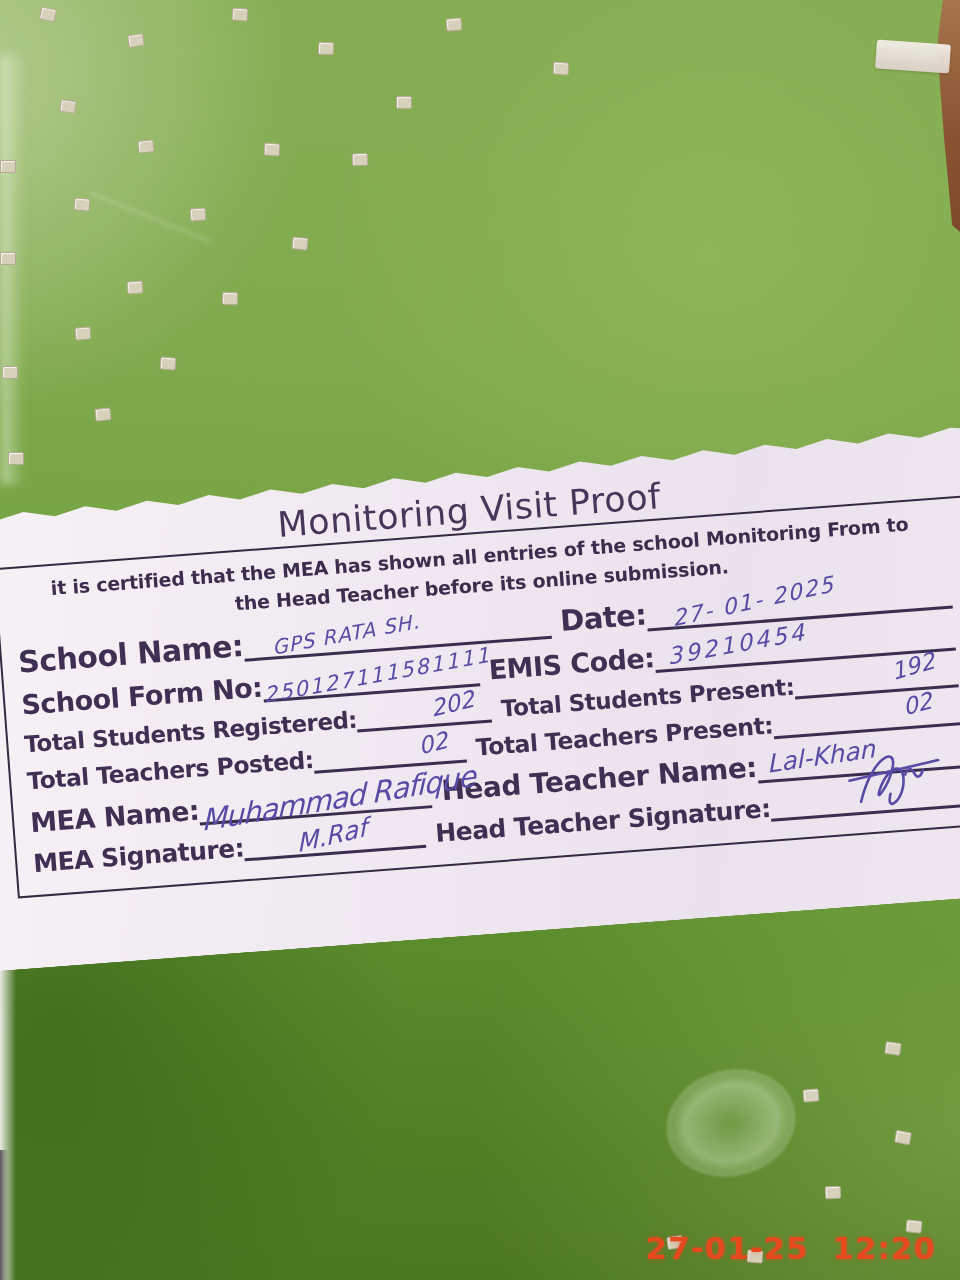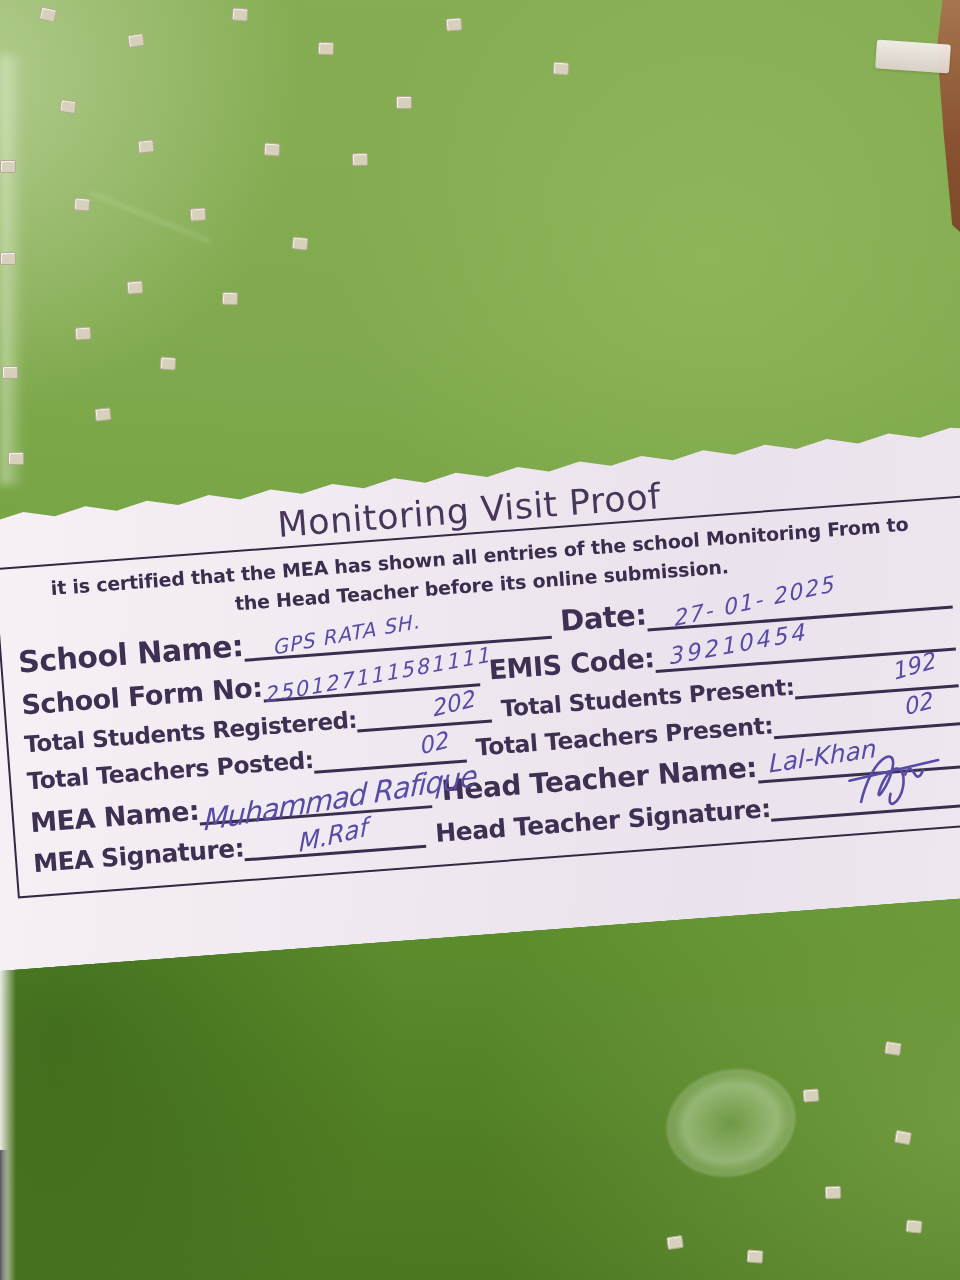--- a/index.html
+++ b/index.html
@@ -240,13 +240,14 @@
                 <path d="M66 34 q 5 -10 9 -1 q 4 9 9 -2"></path>
               </g>
             </svg>
           </span>
         </div>
       </div>
 
     </div>
   </div>
 
+  <div class="timestamp">27-01-25  12:20</div>
 </div>
 
 </body></html>

